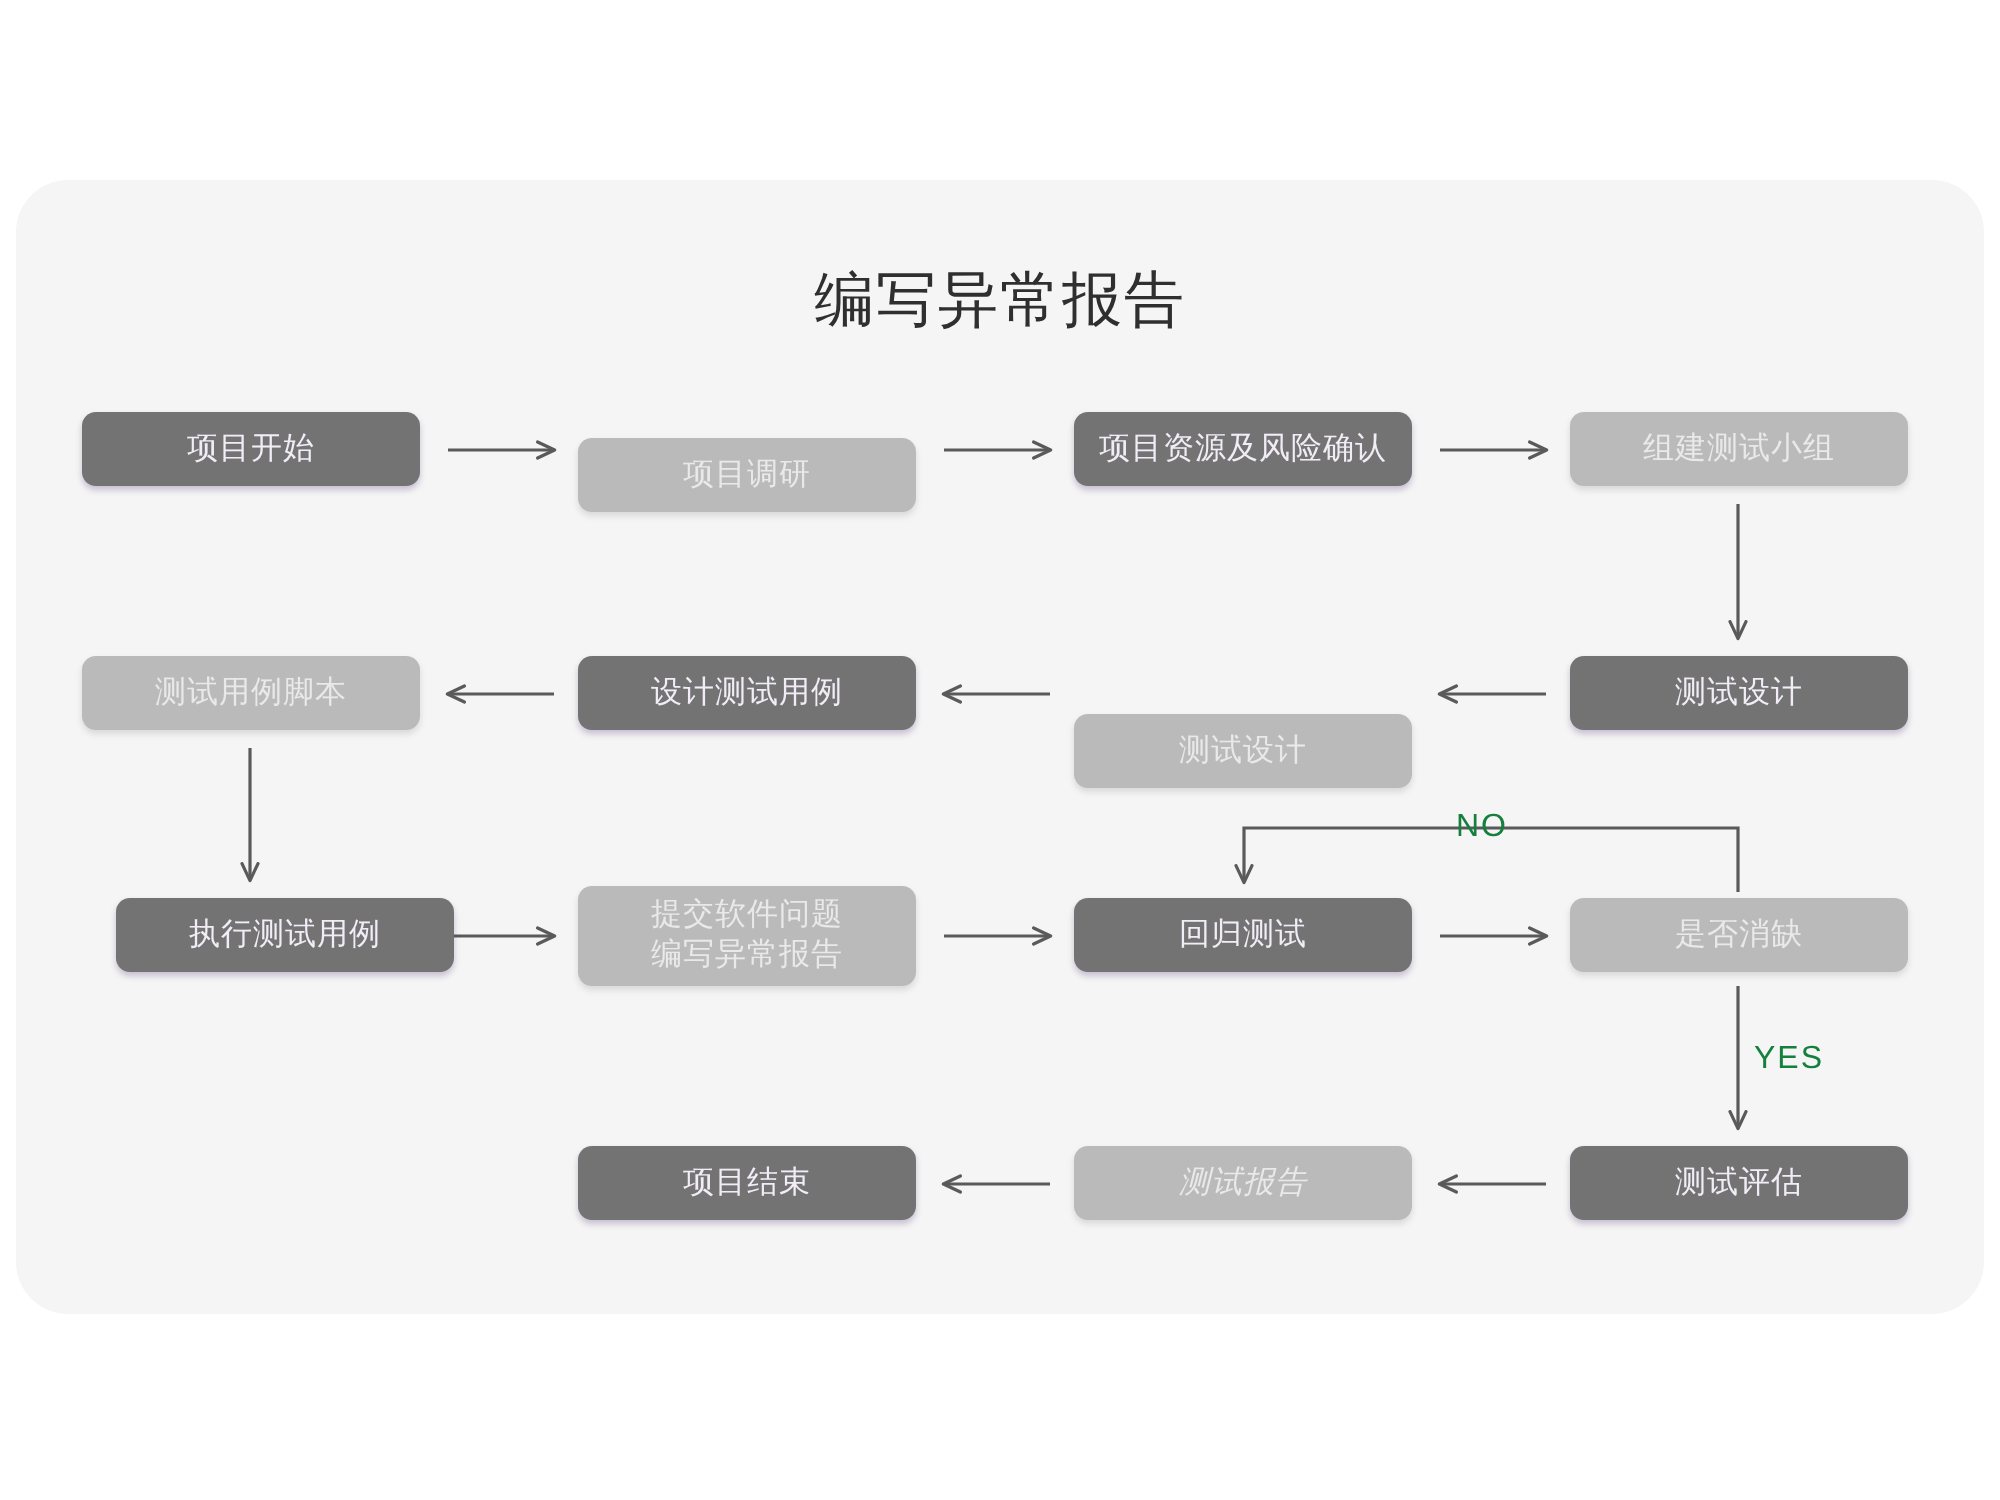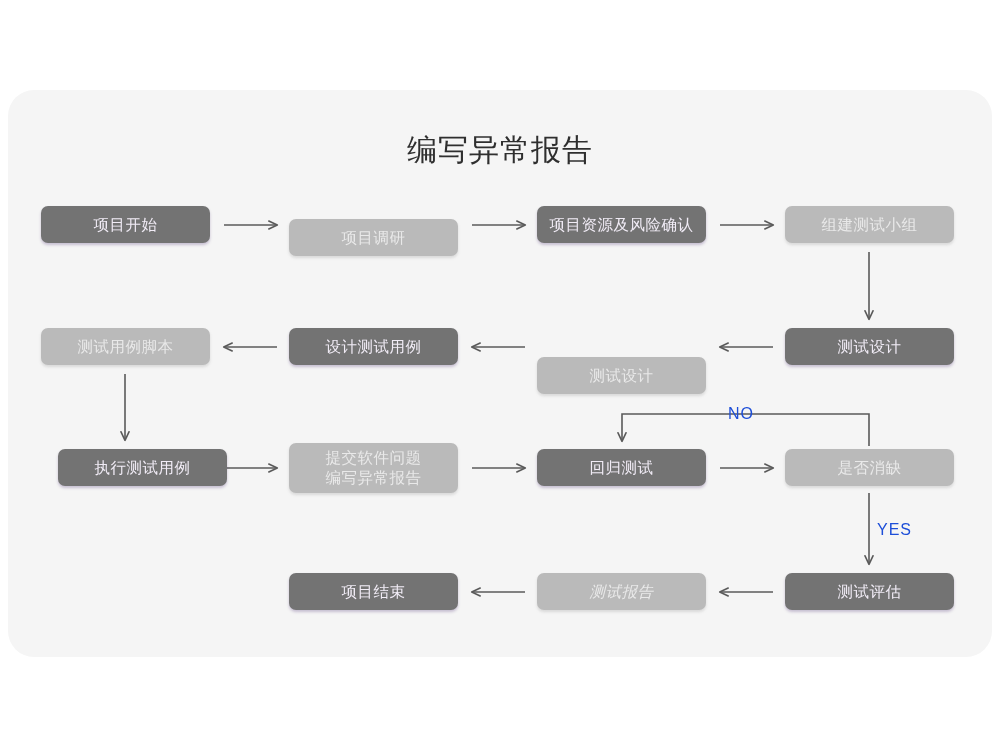--- a/index.html
+++ b/index.html
@@ -66,21 +66,21 @@
     position: absolute;
     left: 0;
     top: 0;
     width: 1000px;
     height: 750px;
     pointer-events: none;
   }
   .edge-label {
     position: absolute;
     font-size: 16px;
-    color: #1d4ed8;
+    color: #15803d;
     letter-spacing: 1px;
   }
 </style>
 </head>
 <body>
 
 <div id="canvas">
 
   <div class="card"></div>
 

